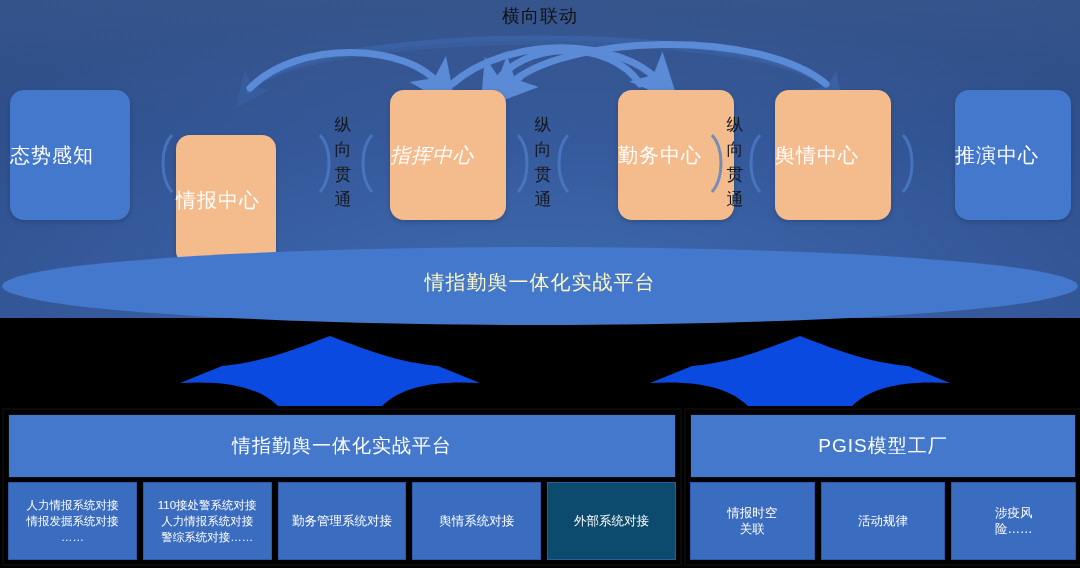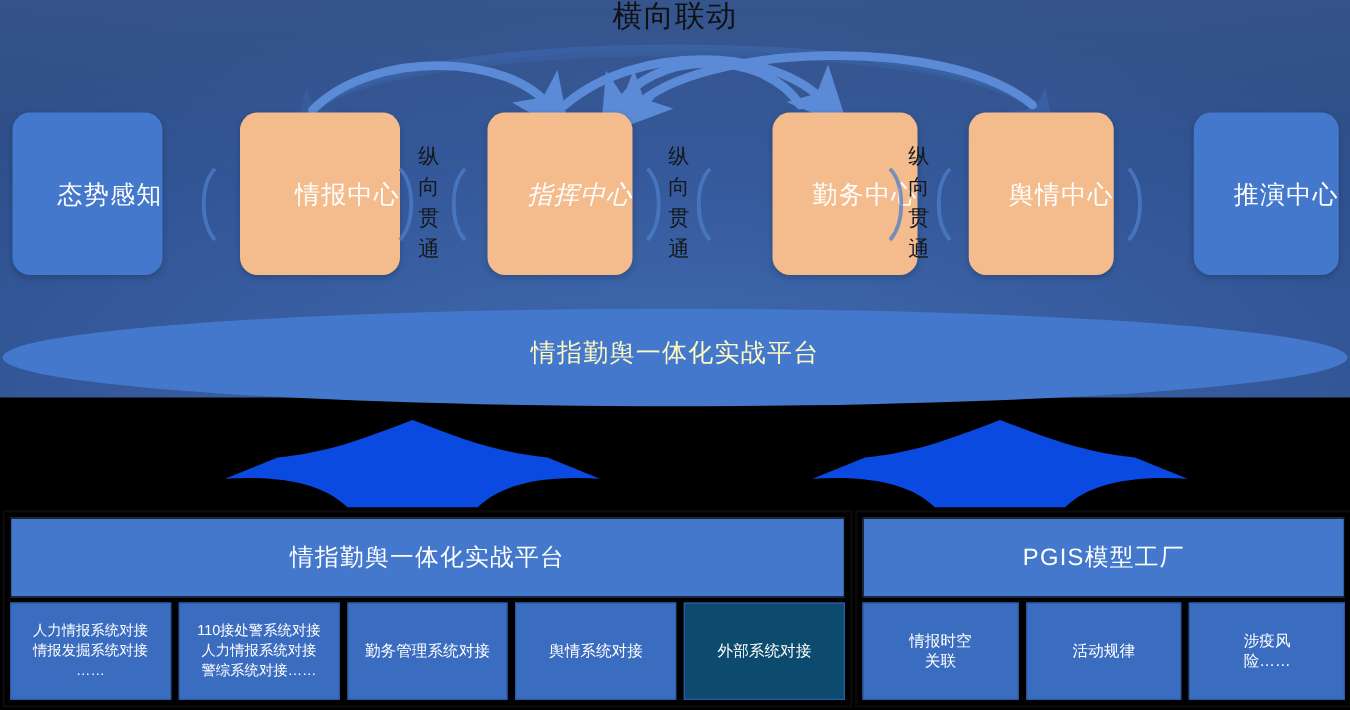--- a/index.html
+++ b/index.html
@@ -16,30 +16,30 @@
   }
   .panel-sheen{
     position:absolute;left:0;top:0;width:100%;height:100%;
     background:linear-gradient(180deg, rgba(255,255,255,.05) 0%, rgba(255,255,255,0) 45%);
     pointer-events:none;
   }
 
   
   .hlink-title{
     position:absolute;left:0;top:2px;width:1080px;text-align:center;
-    font-size:24px;color:#111;letter-spacing:1px;line-height:28px;font-family:Liberation Mono, monospace;
+    font-size:18px;color:#111;letter-spacing:1px;line-height:28px;
   }
 
   
   .arcs{position:absolute;left:0;top:0;width:1080px;height:318px;}
 
   
   .cbox{
     position:absolute;top:90px;height:130px;border-radius:14px;
-    display:flex;align-items:center;justify-content:flex-end;
+    display:flex;align-items:center;justify-content:flex-start;
     color:#fff;font-size:20px;letter-spacing:1px;
     box-shadow:0 2px 5px rgba(0,0,0,.18);
   }
   .cbox.side{background:#4478cc;}
   .cbox.mid{background:#f4bc8d;}
   .cbox.mid span{color:#ffffff;}
 
   
   .vlabel{
     position:absolute;top:112px;width:26px;
@@ -101,21 +101,21 @@
       <path d="M640,84 C610,38 520,40 494,86" fill="none" stroke="#5b8ad6" stroke-width="7" stroke-linecap="round" marker-end="url(#ah-lit)"></path>
       <path d="M826,84 C760,28 560,34 508,86" fill="none" stroke="#5b8ad6" stroke-width="7" stroke-linecap="round" marker-end="url(#ah-lit)"></path>
       <path d="M452,84 C510,34 620,38 660,82" fill="none" stroke="#5b8ad6" stroke-width="7" stroke-linecap="round" marker-end="url(#ah-lit)"></path>
     </svg>
 
     <div class="hlink-title">横向联动</div>
 
     <div class="cbox side" style="left:10px;width:120px;">
       <span>态势感知</span>
     </div>
-    <div class="cbox mid" style="left:192px;width:128px;">
+    <div class="cbox mid" style="left:176px;width:100px;margin-top:45px;">
       <span>情报中心</span>
     </div>
     <div class="cbox mid" style="left:390px;width:116px;font-style:italic;">
       <span>指挥中心</span>
     </div>
     <div class="cbox mid" style="left:618px;width:116px;">
       <span>勤务中心</span>
     </div>
     <div class="cbox mid" style="left:775px;width:116px;">
       <span>舆情中心</span>

